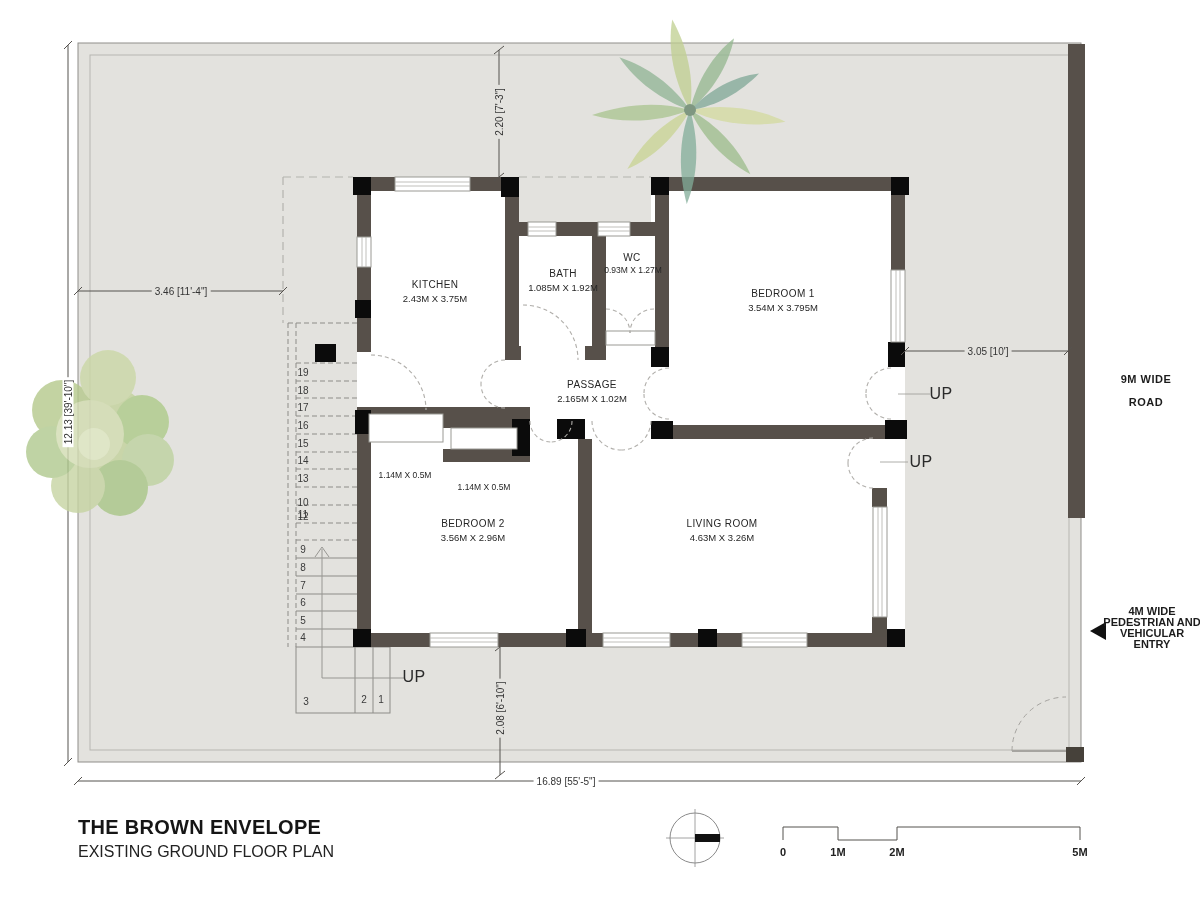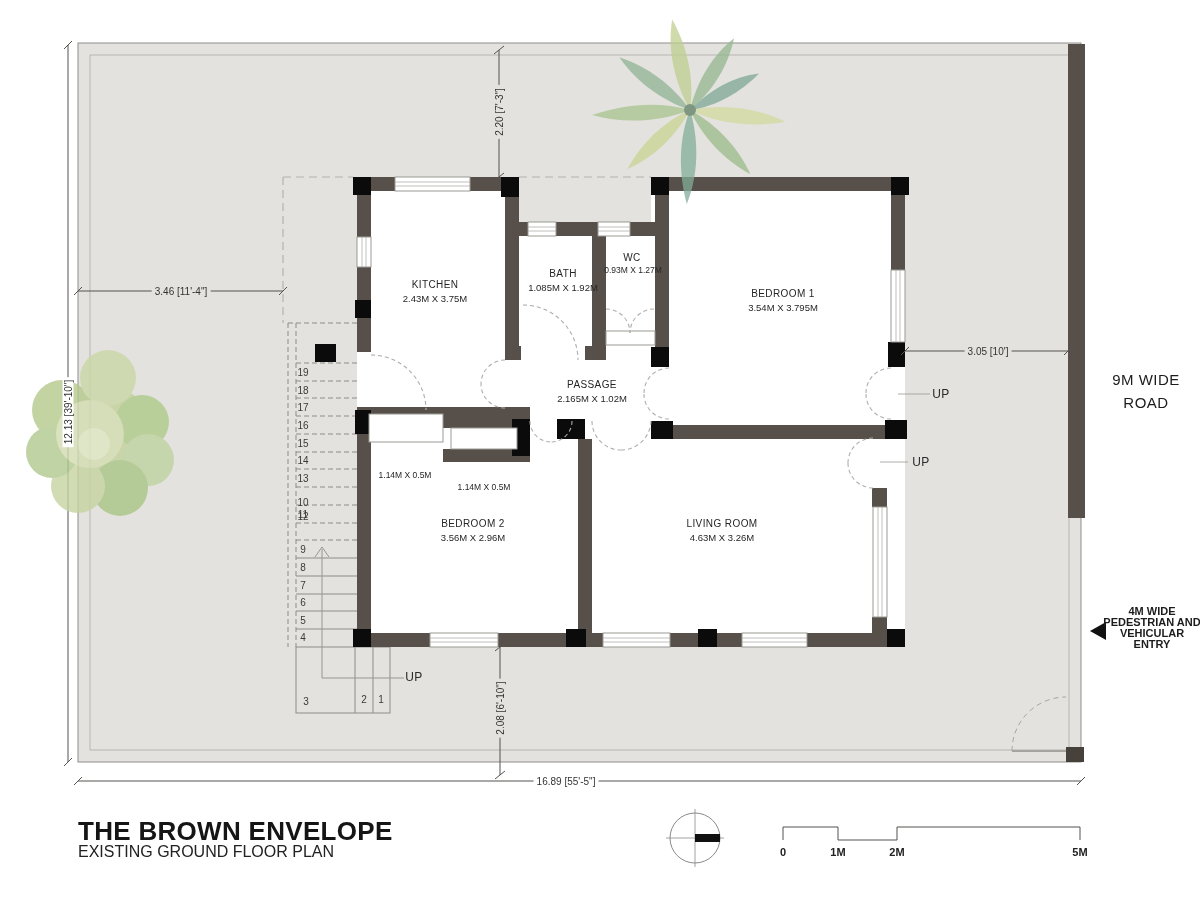--- a/index.html
+++ b/index.html
@@ -7,25 +7,25 @@
           font-family:"Liberation Sans",sans-serif;overflow:hidden;color:#1f1f1f;}
   .canvas svg{position:absolute;left:0;top:0;}
   .t{position:absolute;white-space:nowrap;}
   .ctr{transform:translate(-50%,-50%);}
   .rot{transform:translate(-50%,-50%) rotate(-90deg);}
   .room{font-size:10px;letter-spacing:.4px;color:#262626;}
   .size{font-size:9.5px;color:#262626;}
   .small{font-size:8.5px;color:#262626;margin-top:48px;}
   .dim{font-size:10px;color:#333;background:#e3e2de;padding:0 3px;}
   .dimw{background:#ffffff;}
-  .up{font-size:12px;letter-spacing:.5px;color:#2a2a2a;}
+  .up{font-size:16px;letter-spacing:.5px;color:#2a2a2a;}
   .stair{font-size:10px;color:#3a3a3a;}
-  .road{font-size:15px;font-weight:normal;letter-spacing:.5px;color:#1c1c1c;}
+  .road{font-size:11px;font-weight:bold;letter-spacing:.5px;color:#1c1c1c;}
   .entry{font-size:11px;font-weight:600;color:#1c1c1c;}
-  .title1{font-size:26px;font-weight:bold;letter-spacing:.3px;color:#151515;}
+  .title1{font-size:20px;font-weight:bold;letter-spacing:.3px;color:#151515;}
   .title2{font-size:16px;color:#222;}
   .scl{font-size:11px;font-weight:600;color:#222;}
 </style>
 </head>
 <body>
 
 <div class="canvas">
 
 <svg width="1200" height="900" viewBox="0 0 1200 900">
 

